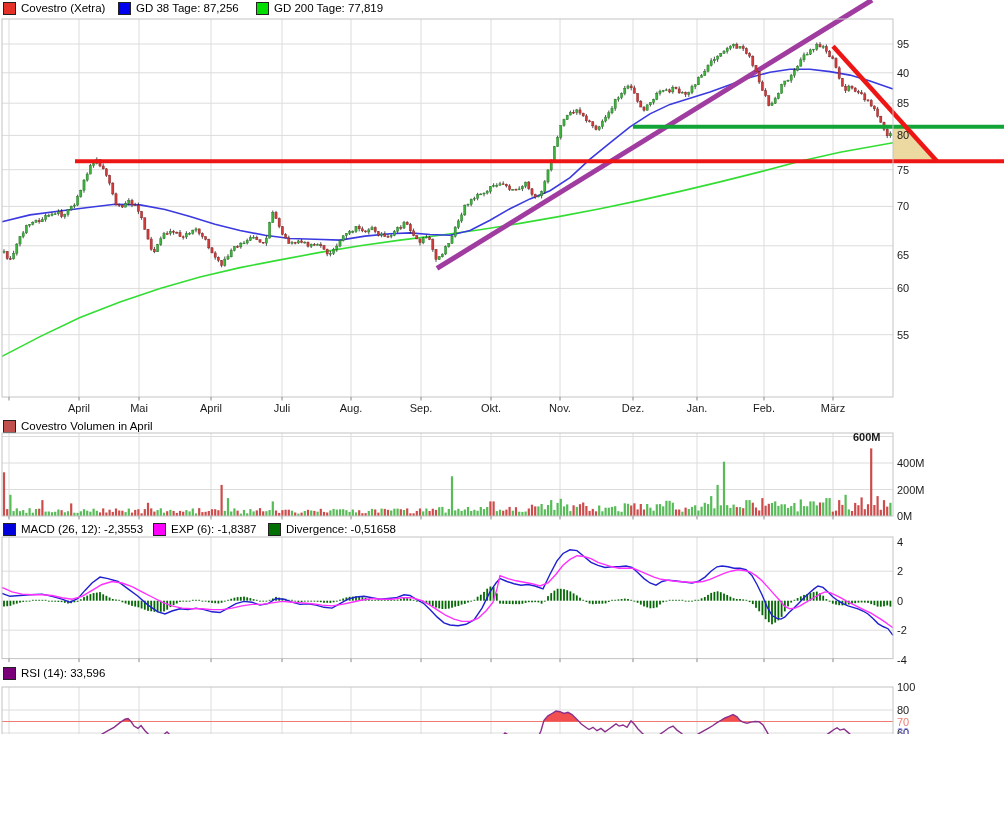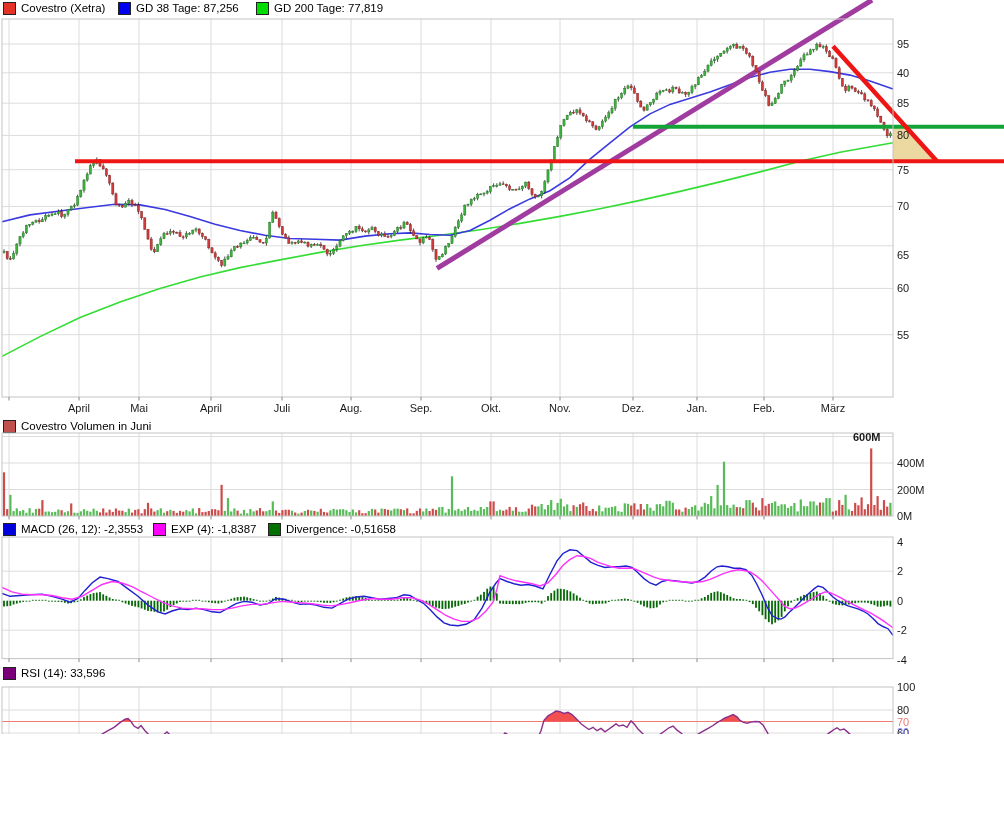--- a/index.html
+++ b/index.html
@@ -29,32 +29,32 @@
     </div>
     <div class="leg-item" style="left:256px;top:2px">
       <span class="sq" style="background-color: rgb(0, 221, 0);"></span>
       <span class="lbl">GD 200 Tage: 77,819</span>
     </div>
   </div>
 
   <div>
     <div class="leg-item" style="left:3px;top:420px">
       <span class="sq" style="background-color: rgb(192, 80, 77);"></span>
-      <span class="lbl">Covestro Volumen in Juni</span>
+      <span class="lbl">Covestro Volumen in April</span>
     </div>
   </div>
 
   <div>
     <div class="leg-item" style="left:3px;top:523px">
       <span class="sq" style="background-color: rgb(0, 0, 221);"></span>
       <span class="lbl">MACD (26, 12): -2,3553</span>
     </div>
     <div class="leg-item" style="left:153px;top:523px">
       <span class="sq" style="background-color: rgb(255, 0, 255);"></span>
-      <span class="lbl">EXP (4): -1,8387</span>
+      <span class="lbl">EXP (6): -1,8387</span>
     </div>
     <div class="leg-item" style="left:268px;top:523px">
       <span class="sq" style="background-color: rgb(0, 112, 0);"></span>
       <span class="lbl">Divergence: -0,51658</span>
     </div>
   </div>
 
   <div>
     <div class="leg-item" style="left:3px;top:667px">
       <span class="sq" style="background-color: rgb(122, 0, 122);"></span>

